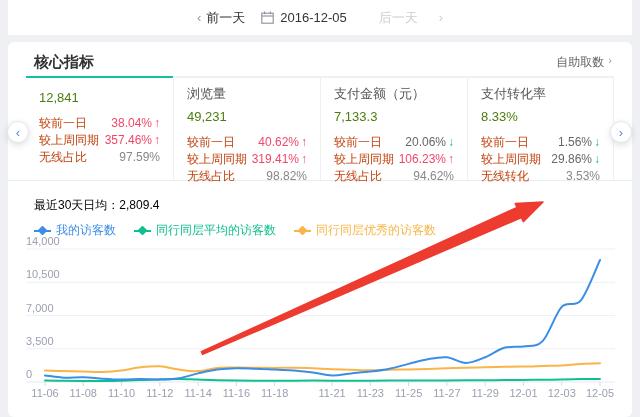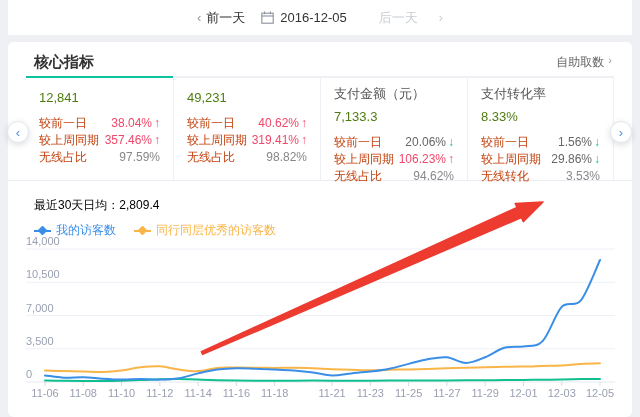--- a/index.html
+++ b/index.html
@@ -137,20 +137,21 @@
         </div>
         <div class="crow">
           <span class="crow-label">无线占比</span>
           <span class="crow-val t-flat">
               <span class="v">97.59%</span>
             </span>
         </div>
       </div>
 
       <div class="card">
+        <div class="card-label">浏览量</div>
         <div class="card-value">49,231</div>
         <div class="crow">
           <span class="crow-label">较前一日</span>
           <span class="crow-val t-up">
               <span class="v">40.62%</span>
               <span class="arr">↑</span>
             </span>
         </div>
         <div class="crow">
           <span class="crow-label">较上周同期</span>
@@ -220,20 +221,27 @@
   </div>
 
   <div class="trend-title">最近30天日均：2,809.4</div>
   <div class="legend">
     <div class="legend-item">
       <span class="lg-marker">
           <i class="lg-line" style="background: rgb(58, 142, 230);"></i>
           <i class="lg-diamond" style="background: rgb(58, 142, 230);"></i>
         </span>
       <span class="lg-label" style="color: rgb(58, 142, 230);">我的访客数</span>
+    </div>
+    <div class="legend-item">
+      <span class="lg-marker">
+          <i class="lg-line" style="background: rgb(15, 191, 143);"></i>
+          <i class="lg-diamond" style="background: rgb(15, 191, 143);"></i>
+        </span>
+      <span class="lg-label" style="color: rgb(15, 191, 143);">同行同层平均的访客数</span>
     </div>
     <div class="legend-item">
       <span class="lg-marker">
           <i class="lg-line" style="background: rgb(249, 181, 72);"></i>
           <i class="lg-diamond" style="background: rgb(249, 181, 72);"></i>
         </span>
       <span class="lg-label" style="color: rgb(249, 181, 72);">同行同层优秀的访客数</span>
     </div>
   </div>
 </div>

